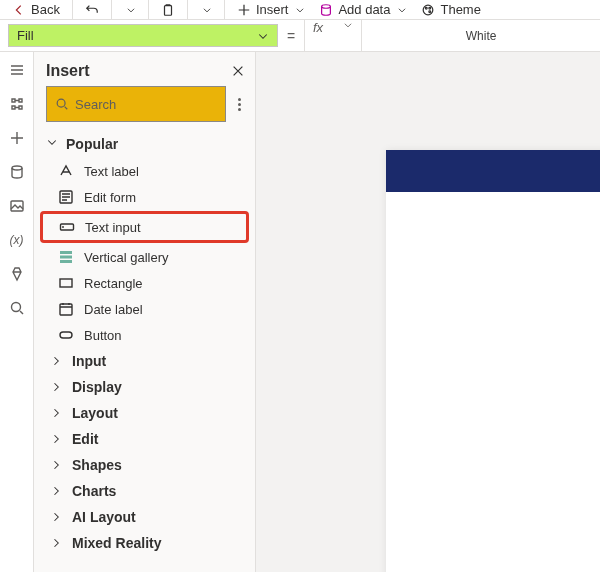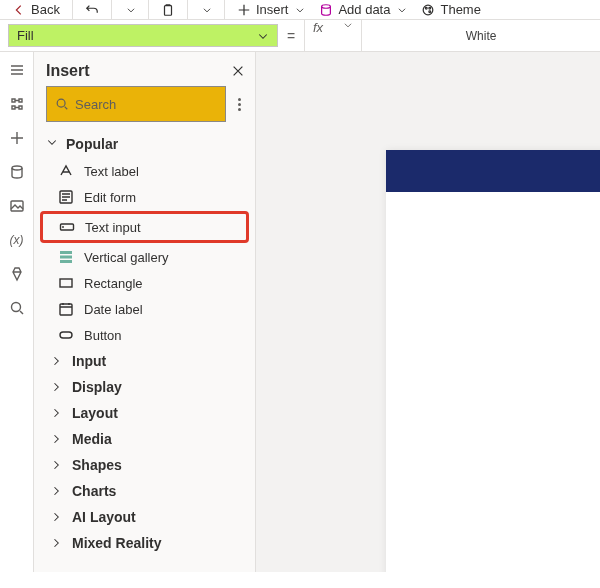--- a/index.html
+++ b/index.html
@@ -466,21 +466,21 @@
       <div class="tree-cat">
         <svg width="12" height="12" viewBox="0 0 16 16">
             <path d="M6 3l5 5-5 5"></path>
           </svg>
         <span>Layout</span>
       </div>
       <div class="tree-cat">
         <svg width="12" height="12" viewBox="0 0 16 16">
             <path d="M6 3l5 5-5 5"></path>
           </svg>
-        <span>Media</span>
+        <span>Edit</span>
       </div>
       <div class="tree-cat">
         <svg width="12" height="12" viewBox="0 0 16 16">
             <path d="M6 3l5 5-5 5"></path>
           </svg>
         <span>Shapes</span>
       </div>
       <div class="tree-cat">
         <svg width="12" height="12" viewBox="0 0 16 16">
             <path d="M6 3l5 5-5 5"></path>

